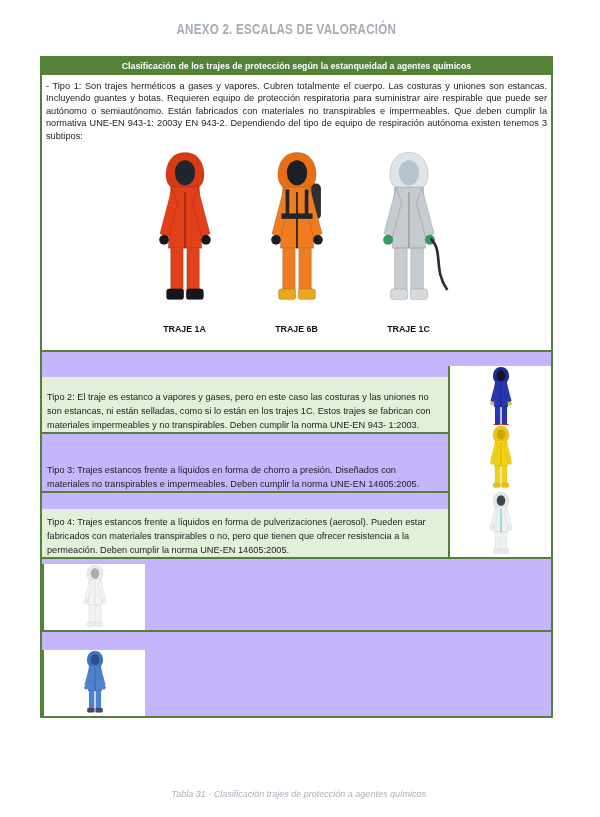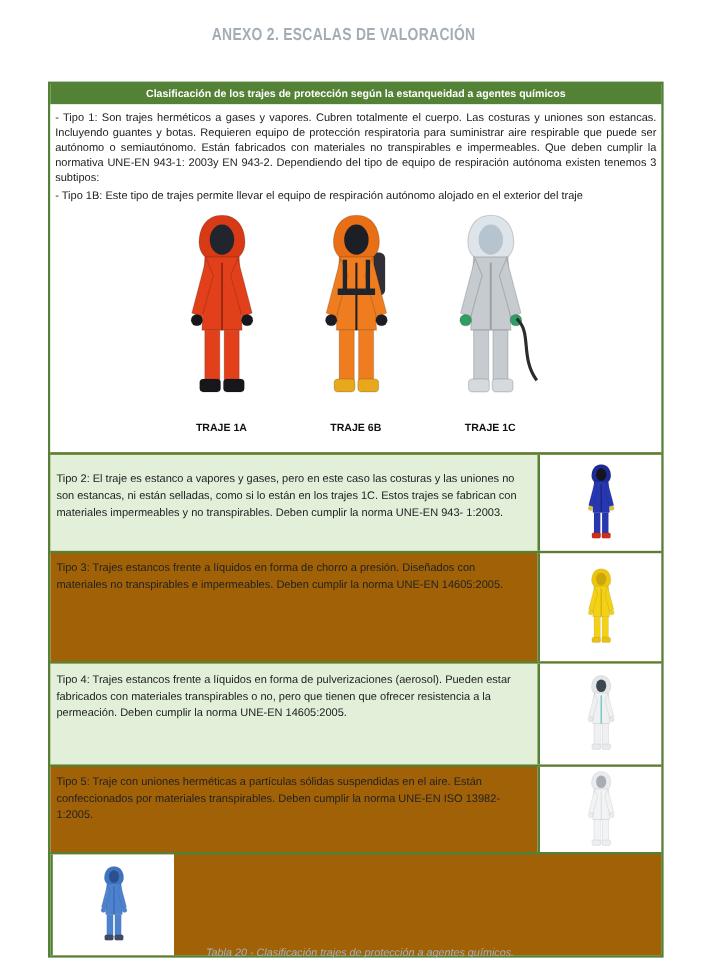--- a/index.html
+++ b/index.html
@@ -3,46 +3,46 @@
 <meta charset="utf-8">
 <style>
   html,body{margin:0;padding:0;background:#ffffff;}
   .page{position:relative;width:600px;height:817px;background:#ffffff;
         font-family:"Liberation Sans", sans-serif;color:#222;overflow:hidden;}
 
   .page-header{position:absolute;top:20px;left:0;width:572px;text-align:center;}
   .page-header span{display:inline-block;transform:scaleX(0.8);font-weight:bold;
         font-size:14.5px;color:#a4adb6;letter-spacing:0.3px;white-space:nowrap;}
 
-  .table-wrap{position:absolute;left:40px;top:68px;width:513px;
+  .table-wrap{position:absolute;left:40px;top:56px;width:513px;
         border:2px solid #538135;box-sizing:border-box;background:#fff;}
 
   .table-title{background:#538135;color:#ffffff;font-weight:bold;font-size:8.8px;
         text-align:center;padding:3px 0 4px;}
 
   .tipo1-cell{background:#ffffff;padding:5px 4px 16px;}
   .tipo1-cell p{margin:0 0 3px;font-size:9.2px;line-height:12.4px;text-align:justify;}
 
   .suits-row{display:flex;justify-content:center;align-items:flex-end;gap:26px;margin:8px 0 0;}
   .suits-row figure{margin:0;}
   .suit.big{width:86px;height:158px;}
   .suit.big svg{width:100%;height:100%;}
   .suit-label{text-align:center;font-weight:bold;font-size:8.8px;margin-top:16px;color:#111;}
 
-  .row{display:flex;border-top:2px solid #538135;box-sizing:border-box;background:#a16207;}
+  .row{display:flex;border-top:2px solid #538135;box-sizing:border-box;background:#c4b5fd;align-items:flex-end;}
   .row-text{flex:1;font-size:9.2px;line-height:14px;padding:6px 8px 0 5px;box-sizing:border-box;}
   .row.shaded .row-text{background:#e2efd9;}
   .row-img{width:101px;border-left:2px solid #538135;background:#ffffff;
         display:flex;align-items:center;justify-content:center;box-sizing:content-box;}
   .suit.small{width:36px;height:66px;}
   .suit.small svg{width:100%;height:100%;}
 
   .r2{height:82px;} .r2 .row-text{padding-top:13px;}
-  .r3{height:92px;} .r3 .row-text{padding-top:5px;}
-  .r4{height:86px;} .r4 .row-text{padding-top:6px;}
+  .r3{height:59px;} .r3 .row-text{padding-top:5px;}
+  .r4{height:66px;} .r4 .row-text{padding-top:6px;}
   .r5{height:73px;} .r5 .row-text{padding-top:5px;}
   .r6{height:86px;} .r6 .row-text{padding-top:16px;}
 
   .caption{position:absolute;top:789px;left:0;width:600px;text-align:center;
         font-style:italic;font-size:9px;color:#a7b0ba;}
 </style>
 </head>
 <body>
 
 <div class="page">
@@ -50,21 +50,20 @@
   <div class="page-header">
     <span>ANEXO 2. ESCALAS DE VALORACIÓN</span>
   </div>
 
   <div class="table-wrap">
 
     <div class="table-title">Clasificación de los trajes de protección según la estanqueidad a agentes químicos</div>
 
     <div class="tipo1-cell">
       <p>- Tipo 1: Son trajes herméticos a gases y vapores. Cubren totalmente el cuerpo. Las costuras y uniones son estancas. Incluyendo guantes y botas. Requieren equipo de protección respiratoria para suministrar aire respirable que puede ser autónomo o semiautónomo. Están fabricados con materiales no transpirables e impermeables. Que deben cumplir la normativa UNE-EN 943-1: 2003y EN 943-2. Dependiendo del tipo de equipo de respiración autónoma existen tenemos 3 subtipos:</p>
-      <p>- Tipo 1B: Este tipo de trajes permite llevar el equipo de respiración autónomo alojado en el exterior del traje</p>
 
       <div class="suits-row">
         <figure>
           <div class="suit big"><svg viewBox="0 0 70 132" xmlns="http://www.w3.org/2000/svg">
                 <path d="M35 2 C24 2 19 11 19 21 C19 30 26 35 35 35 C44 35 51 30 51 21 C51 11 46 2 35 2 Z" fill="#d93a16" stroke="rgba(0,0,0,0.15)" stroke-width="0.8"></path>
                 <ellipse cx="35" cy="19" rx="8.5" ry="10.5" fill="#23252e"></ellipse>
                 <path d="M23 31 L47 31 L49 82 L21 82 Z" fill="#e2401b" stroke="rgba(0,0,0,0.15)" stroke-width="0.8"></path>
                 <path d="M24 32 L14 70 L21 73 L29 44 Z" fill="#e2401b" stroke="rgba(0,0,0,0.15)" stroke-width="0.8"></path>
                 <path d="M46 32 L56 70 L49 73 L41 44 Z" fill="#e2401b" stroke="rgba(0,0,0,0.15)" stroke-width="0.8"></path>
                 <line x1="35" y1="35" x2="35" y2="82" stroke="#9c2a10" stroke-width="1.4"></line>
@@ -173,21 +172,20 @@
               <circle cx="52.5" cy="75" r="4" fill="#e8ebee" stroke="rgba(0,0,0,0.15)" stroke-width="0.8"></circle>
               <rect x="23" y="82" width="10.5" height="36" fill="#eef0f2" stroke="rgba(0,0,0,0.15)" stroke-width="0.8"></rect>
               <rect x="36.5" y="82" width="10.5" height="36" fill="#eef0f2" stroke="rgba(0,0,0,0.15)" stroke-width="0.8"></rect>
               <rect x="19.5" y="116" width="14.5" height="9" rx="2.5" fill="#e8ebee" stroke="rgba(0,0,0,0.15)" stroke-width="0.8"></rect>
               <rect x="36" y="116" width="14.5" height="9" rx="2.5" fill="#e8ebee" stroke="rgba(0,0,0,0.15)" stroke-width="0.8"></rect>
             </svg></div>
       </div>
     </div>
 
     <div class="row r5">
-      <div class="row-text">Tipo 5: Traje con uniones herméticas a partículas sólidas suspendidas en el aire. Están confeccionados por materiales transpirables. Deben cumplir la norma UNE-EN ISO 13982-1:2005.</div>
       <div class="row-img">
         <div class="suit small"><svg viewBox="0 0 70 132" xmlns="http://www.w3.org/2000/svg">
               <path d="M35 2 C24 2 19 11 19 21 C19 30 26 35 35 35 C44 35 51 30 51 21 C51 11 46 2 35 2 Z" fill="#e9ebee" stroke="rgba(0,0,0,0.15)" stroke-width="0.8"></path>
               <ellipse cx="35" cy="19" rx="8.5" ry="10.5" fill="#a7adb3"></ellipse>
               <path d="M23 31 L47 31 L49 82 L21 82 Z" fill="#f2f3f5" stroke="rgba(0,0,0,0.15)" stroke-width="0.8"></path>
               <path d="M24 32 L14 70 L21 73 L29 44 Z" fill="#f2f3f5" stroke="rgba(0,0,0,0.15)" stroke-width="0.8"></path>
               <path d="M46 32 L56 70 L49 73 L41 44 Z" fill="#f2f3f5" stroke="rgba(0,0,0,0.15)" stroke-width="0.8"></path>
               <line x1="35" y1="35" x2="35" y2="82" stroke="#d5d9dc" stroke-width="1.4"></line>
               <circle cx="17.5" cy="75" r="4" fill="#eceef0" stroke="rgba(0,0,0,0.15)" stroke-width="0.8"></circle>
               <circle cx="52.5" cy="75" r="4" fill="#eceef0" stroke="rgba(0,0,0,0.15)" stroke-width="0.8"></circle>
@@ -214,16 +212,16 @@
               <rect x="36.5" y="82" width="10.5" height="36" fill="#4d82ce" stroke="rgba(0,0,0,0.15)" stroke-width="0.8"></rect>
               <rect x="19.5" y="116" width="14.5" height="9" rx="2.5" fill="#3d4c63" stroke="rgba(0,0,0,0.15)" stroke-width="0.8"></rect>
               <rect x="36" y="116" width="14.5" height="9" rx="2.5" fill="#3d4c63" stroke="rgba(0,0,0,0.15)" stroke-width="0.8"></rect>
             </svg></div>
       </div>
     </div>
 
   </div>
 
   <div class="caption">
-    <span>Tabla 20 - Clasificación trajes de protección a agentes químicos.</span>
+    <span>Tabla 31 - Clasificación trajes de protección a agentes químicos.</span>
   </div>
 
 </div>
 
 </body></html>

